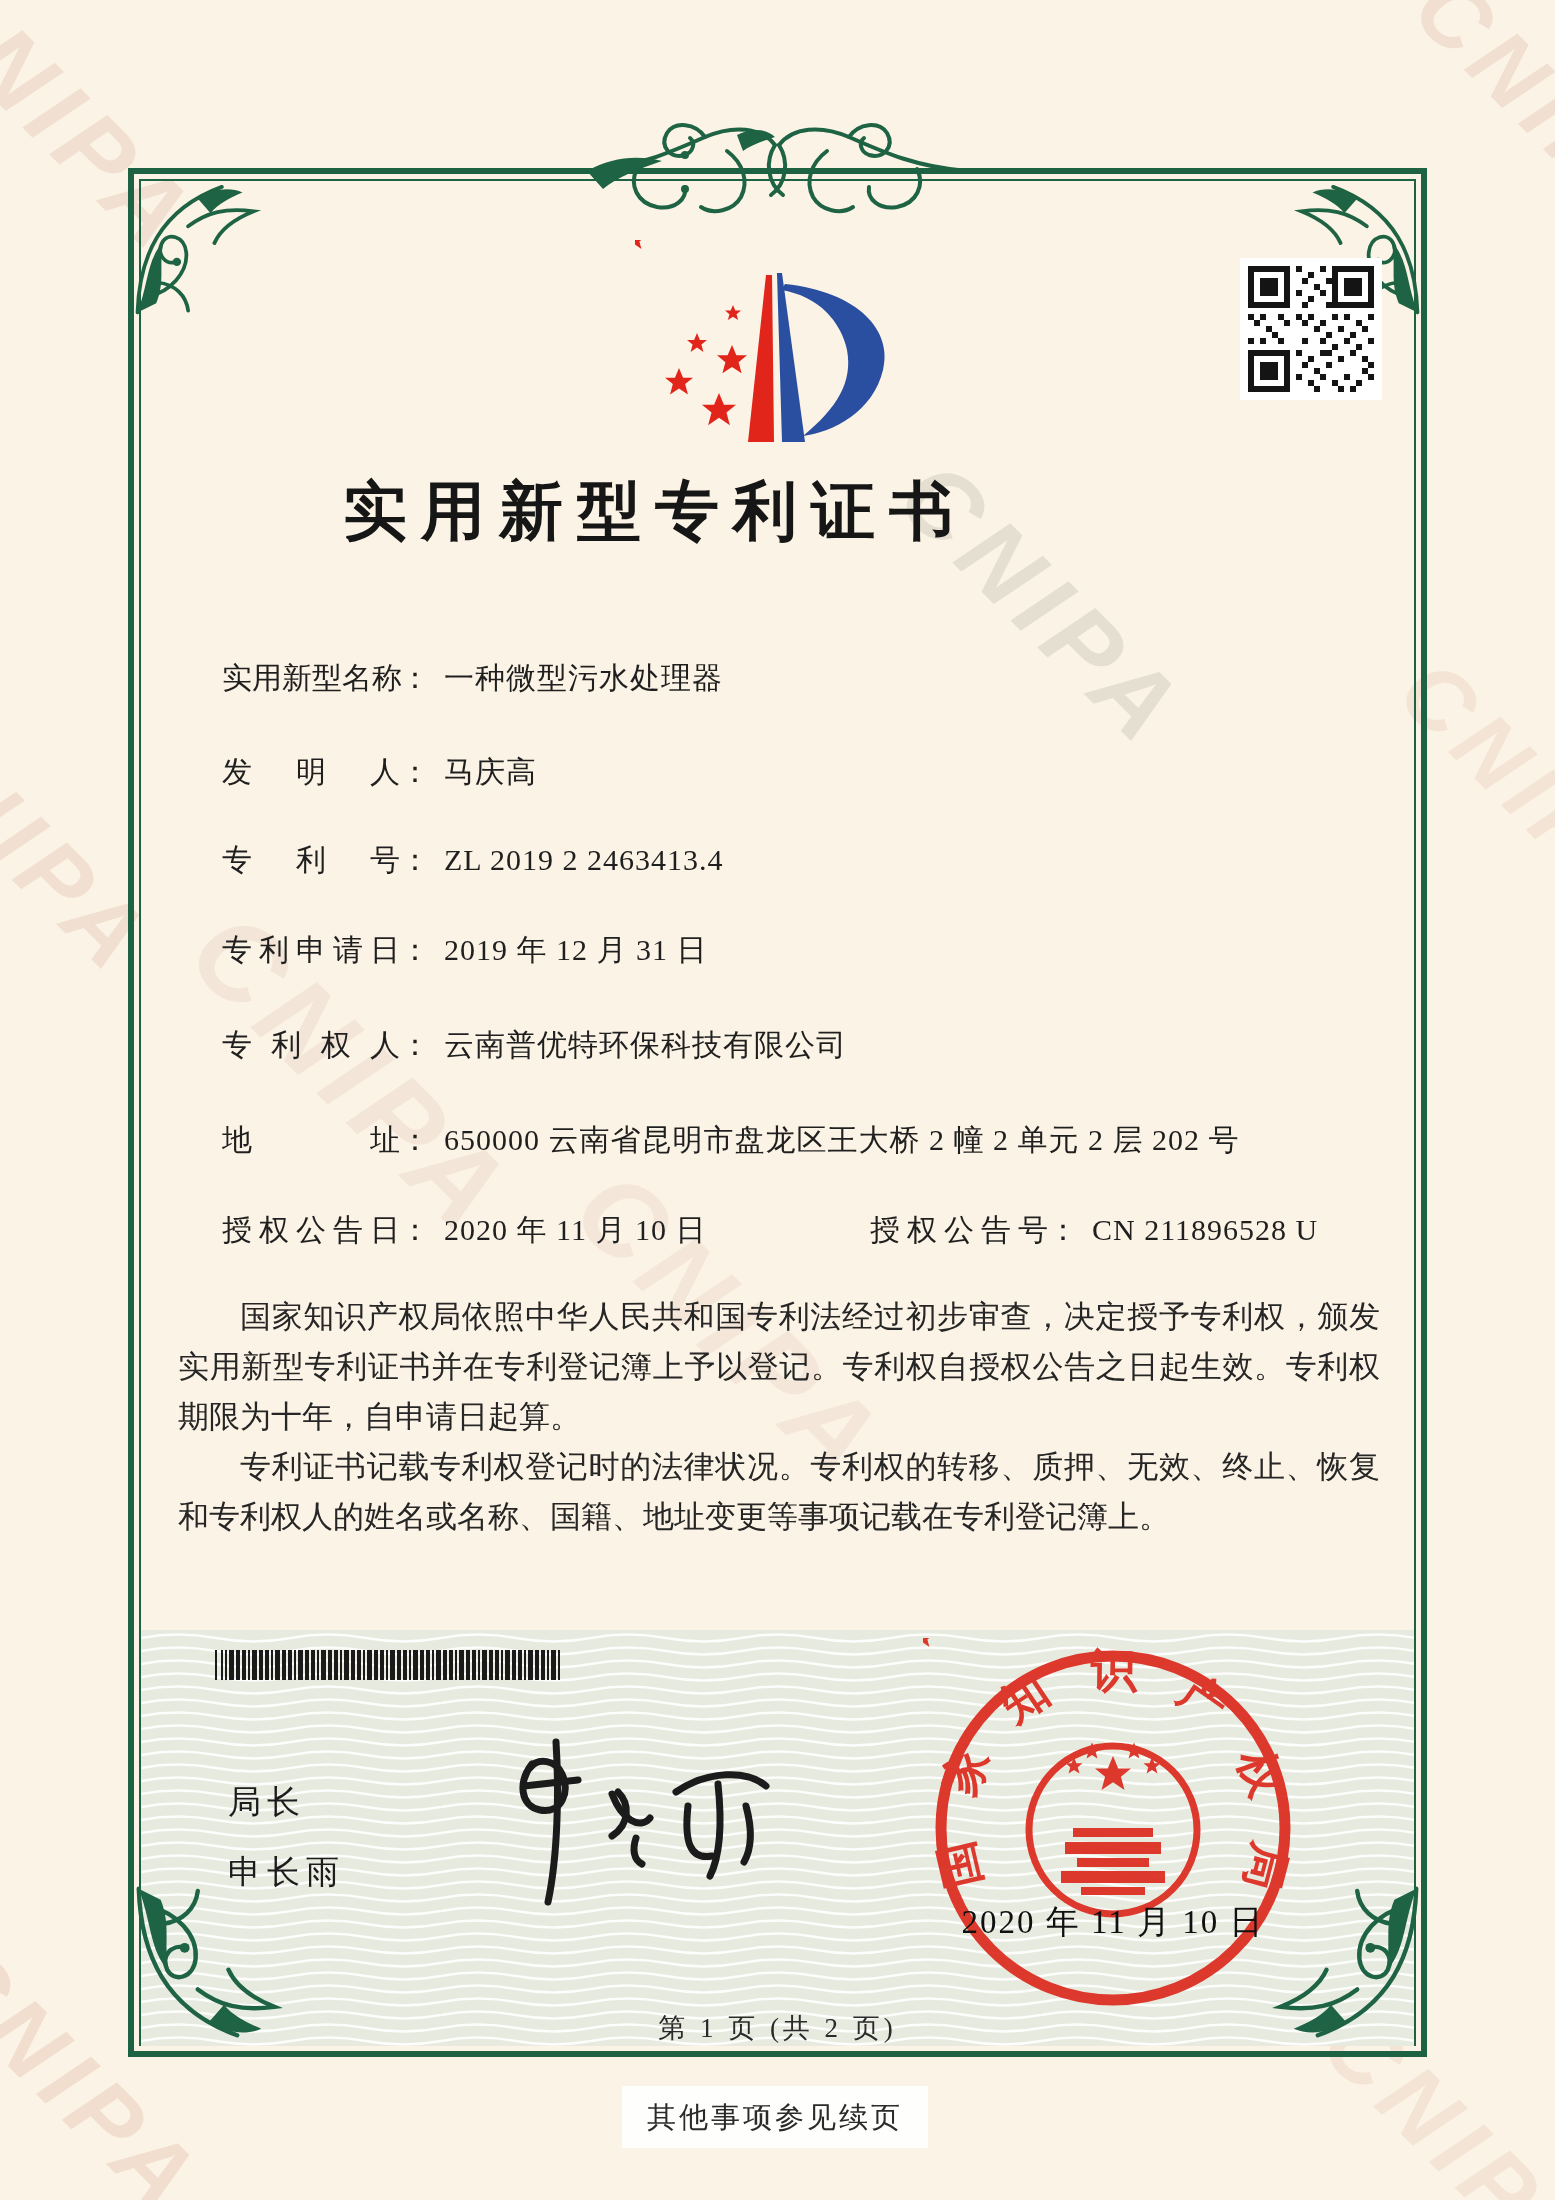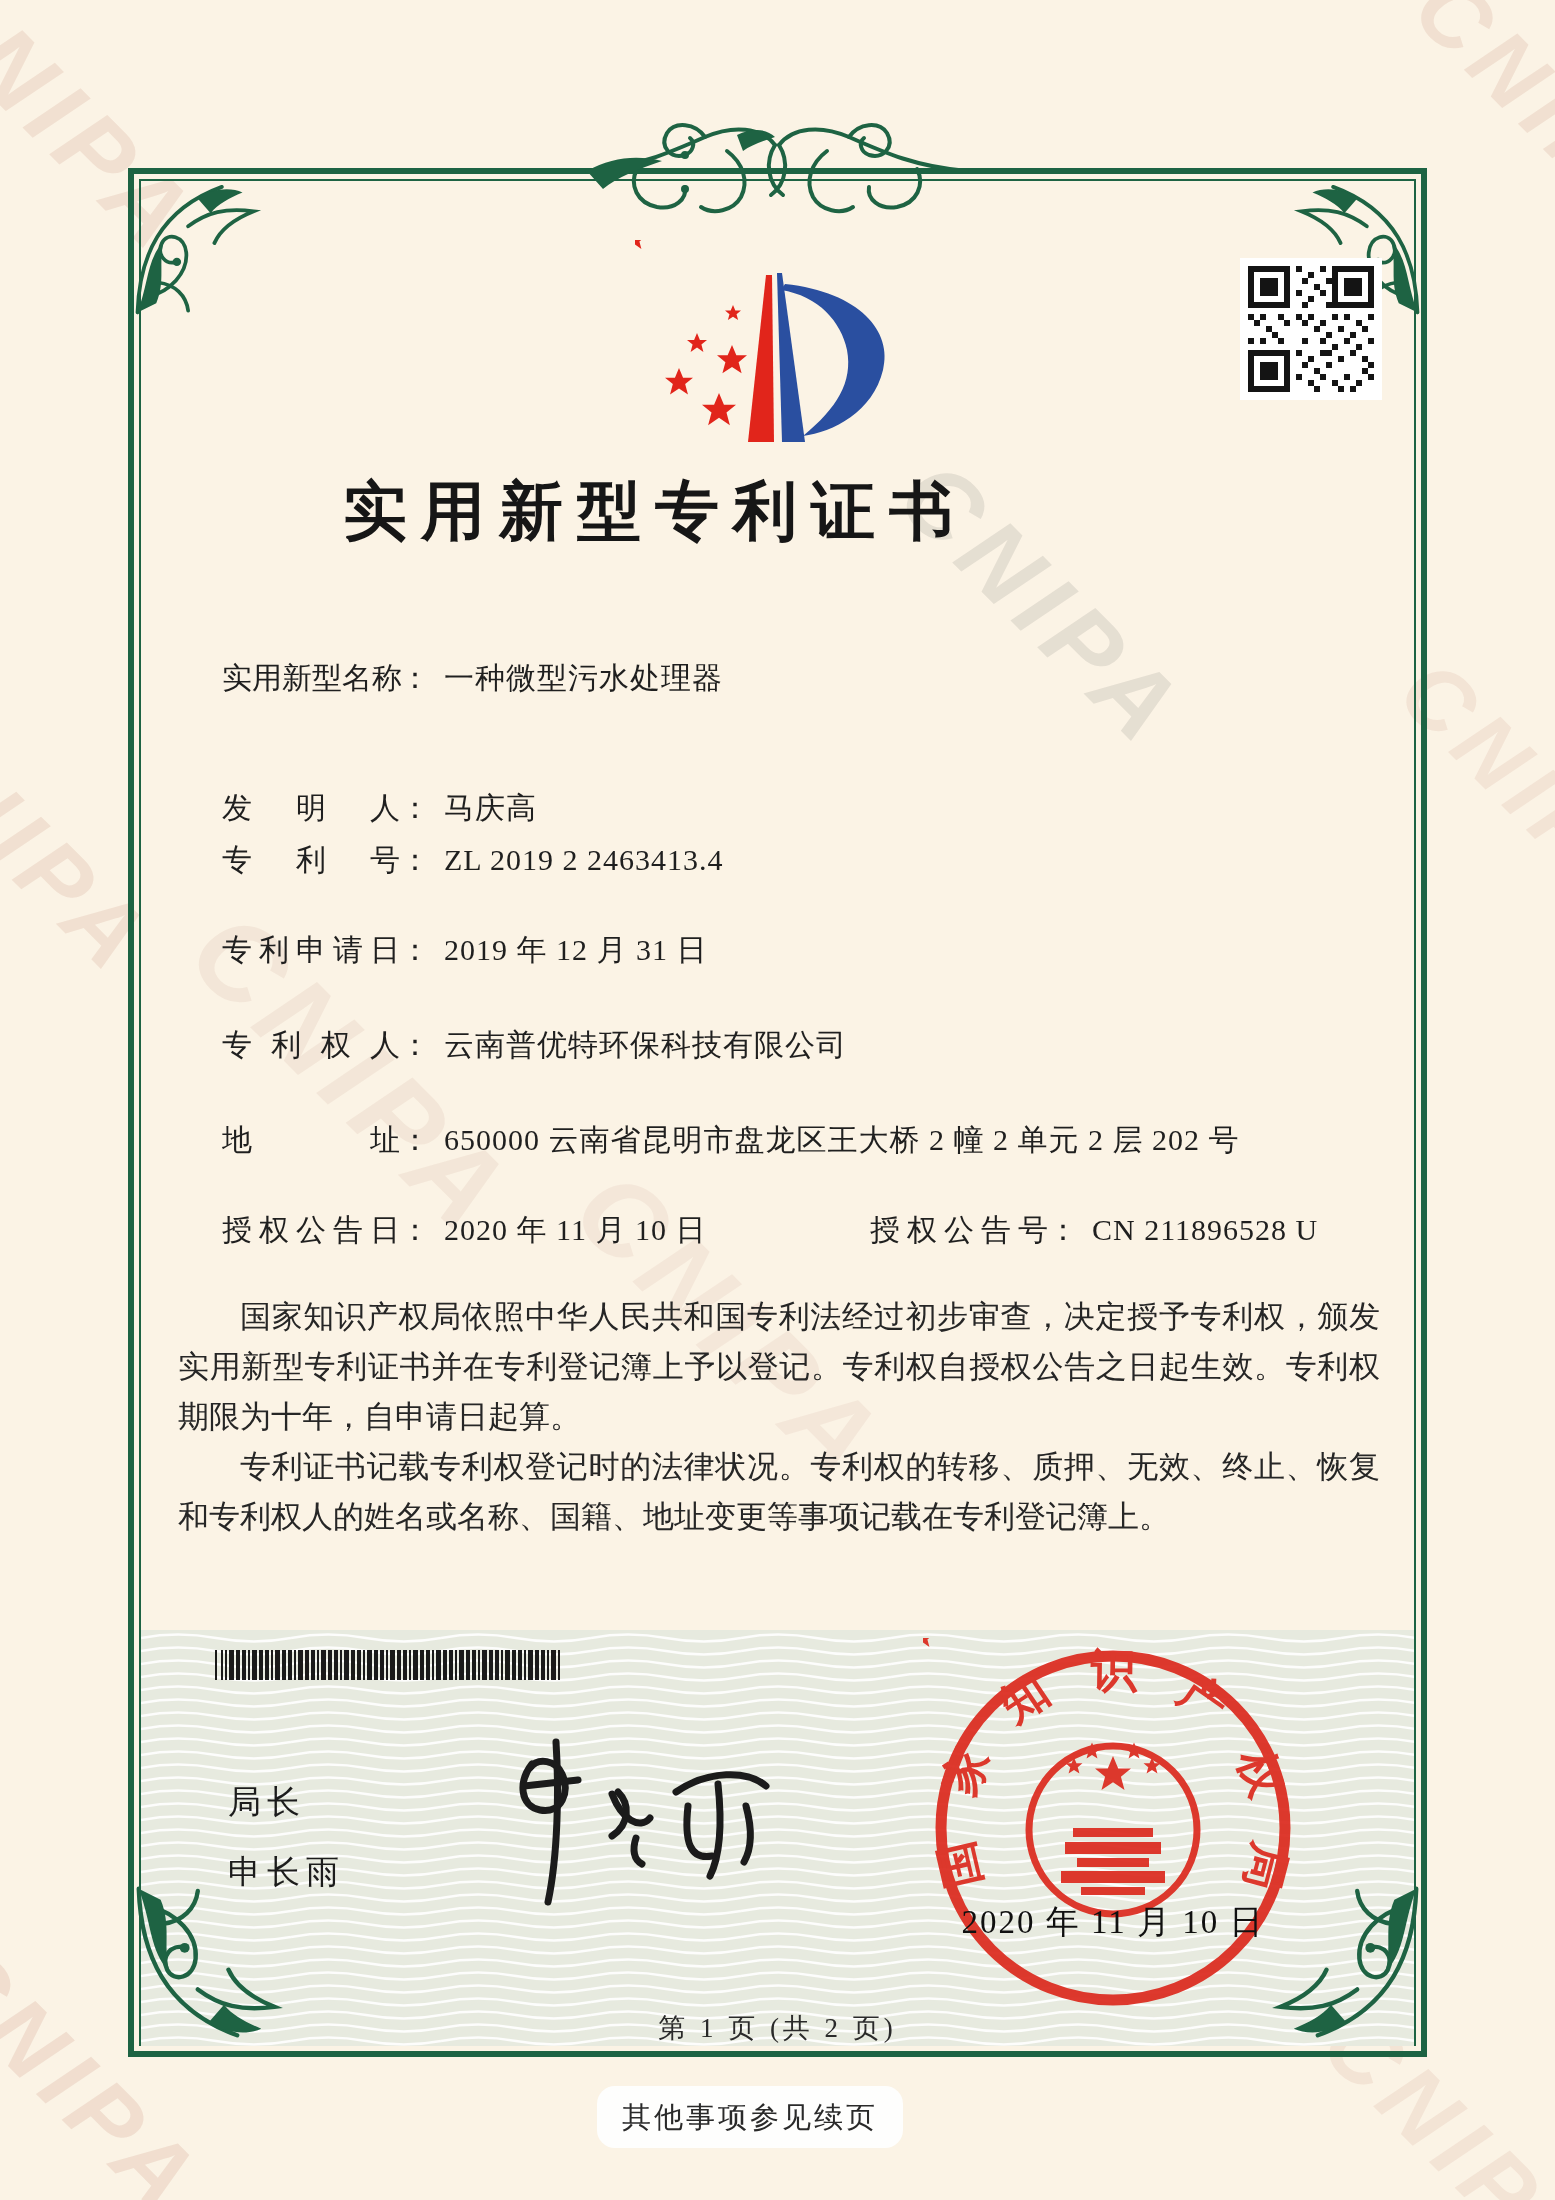--- a/index.html
+++ b/index.html
@@ -43,22 +43,22 @@
 
   .signature{position:absolute;left:460px;top:1730px;}
 
   .seal{position:absolute;left:923px;top:1638px;}
   .seal-date{position:absolute;left:915px;top:1900px;width:396px;text-align:center;
       font-size:33px;color:#101010;letter-spacing:2px;}
 
   .pageinfo{position:absolute;left:128px;width:1299px;top:2010px;text-align:center;
       font-size:27px;color:#2a2a2a;letter-spacing:4px;}
 
-  .contbox{position:absolute;left:597px;top:2086px;width:306px;height:62px;background:#fefefd;
-      text-align:center;line-height:62px;font-size:29px;color:#2a2a2a;letter-spacing:3px;border-radius:18px;}
+  .contbox{position:absolute;left:622px;top:2086px;width:306px;height:62px;background:#fefefd;
+      text-align:center;line-height:62px;font-size:29px;color:#2a2a2a;letter-spacing:3px;}
 
   .orn{position:absolute;pointer-events:none;}
 </style>
 </head>
 <body>
 
 <div class="page">
 
   <span class="wm" style="left:-30px;top:-55px;font-size:100px;color:rgba(206,150,130,0.20);">CNIPA</span>
   <span class="wm" style="left:1468px;top:-45px;font-size:92px;color:rgba(206,150,130,0.20);">CNIPA</span>
@@ -221,21 +221,21 @@
           <rect x="114" y="102" width="6" height="6"></rect>
       </g>
     </g>
   </svg>
 
   <div class="title">实用新型专利证书</div>
 
   <div class="frow" style="top:658px;">
     <span class="flabel">实用新型名称</span><span class="colon">：</span><span class="fvalue">一种微型污水处理器</span>
   </div>
-  <div class="frow" style="top:788px;">
+  <div class="frow" style="top:752px;">
     <span class="flabel">发明人</span><span class="colon">：</span><span class="fvalue">马庆高</span>
   </div>
   <div class="frow" style="top:840px;">
     <span class="flabel">专利号</span><span class="colon">：</span><span class="fvalue">ZL 2019 2 2463413.4</span>
   </div>
   <div class="frow" style="top:930px;">
     <span class="flabel">专利申请日</span><span class="colon">：</span><span class="fvalue">2019 年 12 月 31 日</span>
   </div>
   <div class="frow" style="top:1025px;">
     <span class="flabel">专利权人</span><span class="colon">：</span><span class="fvalue">云南普优特环保科技有限公司</span>

